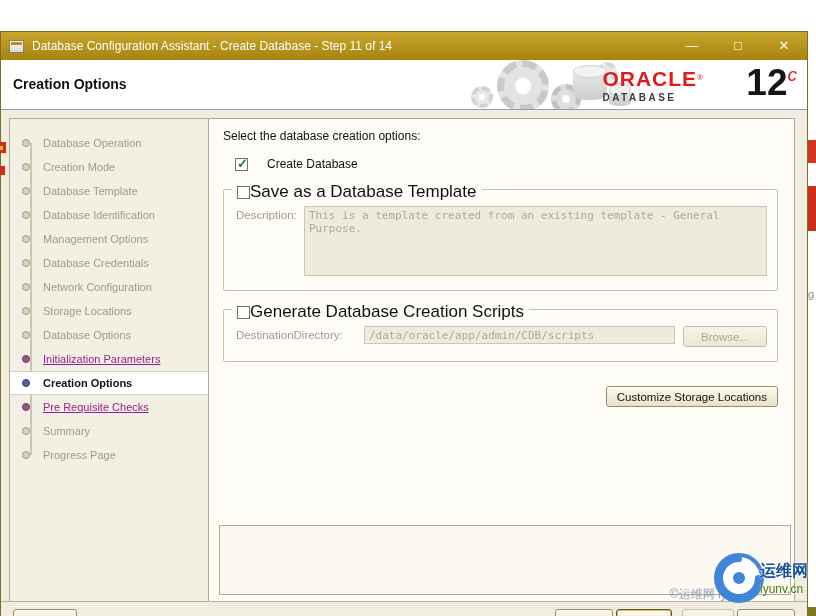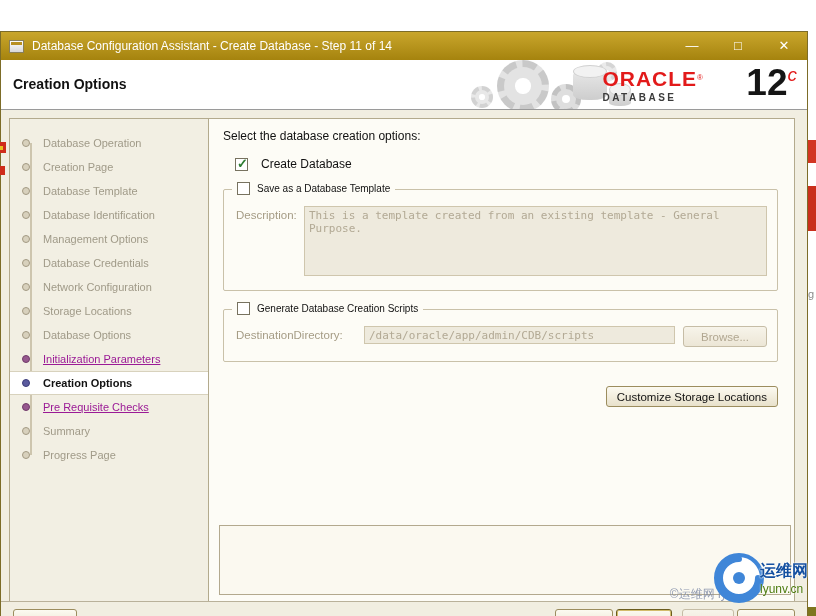--- a/index.html
+++ b/index.html
@@ -77,28 +77,28 @@
   .step-label { font-size:11px; color:#a09a88; white-space:nowrap; }
   .step.link .step-label { color:#9b1a96; text-decoration:underline; cursor:pointer; }
   .step.link .dot { background:#96588e; border-color:#713a6a; }
   .step.current { background:#ffffff; border-top:1px solid #d8d2bd; border-bottom:1px solid #d8d2bd; }
   .step.current .step-label { color:#111; font-weight:bold; }
   .step.current .dot { background:#5b5b9e; border-color:#3c3c7a; }
 
   
   .content { flex:1; position:relative; padding:10px 8px 0 14px; background:#fdfcf6; }
   .prompt { font-size:12px; color:#111; margin-bottom:14px; }
-  .check-row { display:flex; align-items:center; gap:13px; margin:0 0 12px 12px; font-size:12px; color:#111; }
+  .check-row { display:flex; align-items:center; gap:19px; margin:0 0 12px 12px; font-size:12px; color:#111; }
   .cb { width:13px; height:13px; background:#fff; border:1px solid #77725f; position:relative; flex:none; cursor:pointer; }
   .cb.checked::after { content:"✓"; position:absolute; left:1px; top:-3px; color:#2e7d32; font-size:13px; font-weight:bold; }
 
   .groupbox { border:1px solid #c9c1a9; border-radius:2px; margin:18px 8px 0 0;
     position:relative; padding:16px 10px 12px 12px; }
   .legend { position:absolute; top:-8px; left:8px; background:#fdfcf6; padding:0 5px;
-    display:flex; align-items:center; gap:7px; font-size:10px; color:#111; }
+    display:flex; align-items:center; font-size:17px; color:#111; }
   .form-row { display:flex; align-items:flex-start; margin-bottom:10px; }
   .form-row:last-child { margin-bottom:2px; }
   .f-label { font-size:11.5px; color:#a59c85; padding-top:3px; flex:none; }
   .gb1 .f-label { width:68px; }
   .gb2 .f-label { width:128px; }
   .f-input { flex:1; height:18px; background:#eeeadd; border:1px solid #cfc6ad; color:#b2a994;
     font-family:"DejaVu Sans Mono", monospace; font-size:11px; padding:0 4px; }
   .f-area { flex:1; height:70px; background:#eeeadd; border:1px solid #cfc6ad; color:#b2a994;
     font-family:"DejaVu Sans Mono", monospace; font-size:11px; padding:2px 4px; resize:none; overflow:hidden; }
 
@@ -174,21 +174,21 @@
   <div class="main-panel">
 
     <div class="sidebar">
       <div class="train-line"></div>
       <div class="step done">
           <span class="dot"></span>
           <span class="step-label">Database Operation</span>
         </div>
       <div class="step done">
           <span class="dot"></span>
-          <span class="step-label">Creation Page</span>
+          <span class="step-label">Creation Mode</span>
         </div>
       <div class="step done">
           <span class="dot"></span>
           <span class="step-label">Database Template</span>
         </div>
       <div class="step done">
           <span class="dot"></span>
           <span class="step-label">Database Identification</span>
         </div>
       <div class="step done">

